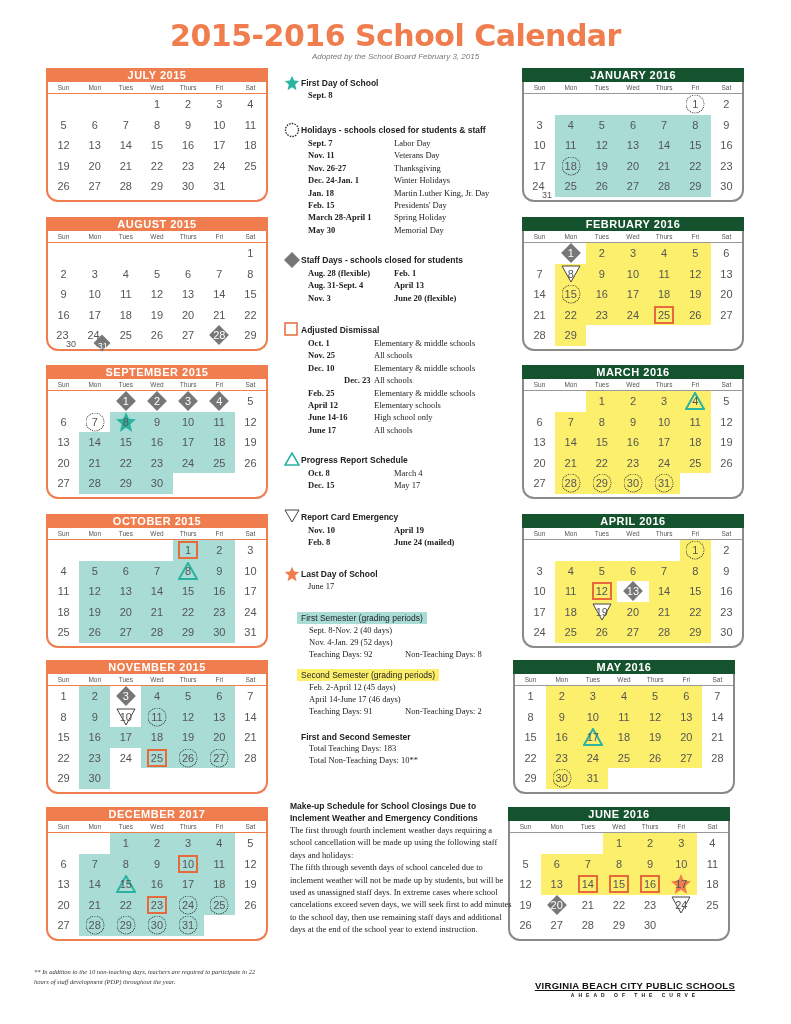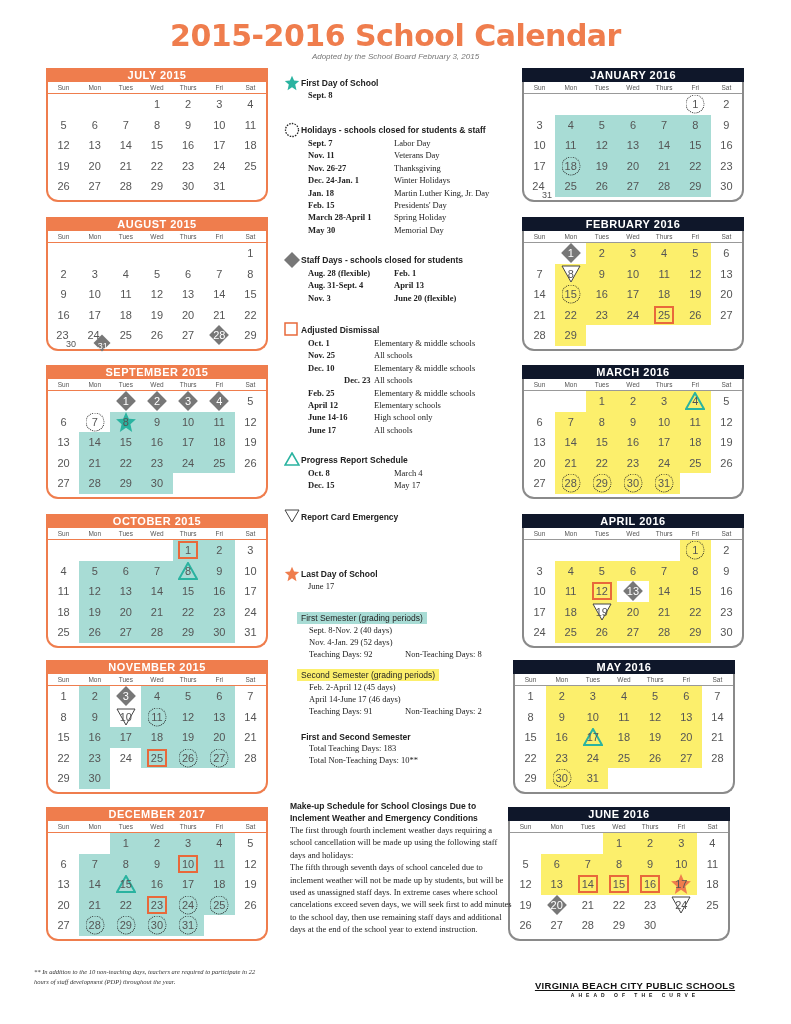--- a/index.html
+++ b/index.html
@@ -2,21 +2,21 @@
 <html><head>
 <meta charset="utf-8">
 <style>
   * { box-sizing: border-box; margin: 0; padding: 0; }
   body { width: 791px; height: 1024px; background: #fff; font-family: "Liberation Sans", sans-serif; color: #333; position: relative; overflow: hidden; }
   .title { position: absolute; top: 18px; left: 0; width: 791px; text-align: center; font-size: 30px; font-weight: bold; color: #ef7d4d; font-family: "DejaVu Sans", sans-serif; letter-spacing: -0.5px; }
   .subtitle { position: absolute; top: 52px; left: 0; width: 791px; text-align: center; font-size: 8px; font-style: italic; color: #777; }
   .cal { position: absolute; width: 222px; border: 2px solid #ef7d4d; border-top: none; border-radius: 0 0 12px 12px; background: #fff; }
   .cal.gray { border-color: #8a8a8a; }
   .cal-head { height: 14px; background: #ef7d4d; color: #fff; text-align: center; font-weight: bold; font-size: 11px; line-height: 14px; letter-spacing: 0.5px; margin: 0 -2px; }
-  .cal.gray .cal-head { background: #0f172a; }
+  .cal.gray .cal-head { background: #14532d; }
   .dow { display: grid; grid-template-columns: repeat(7, 1fr); font-size: 6.5px; color: #555; text-align: center; height: 12px; line-height: 12px; border-bottom: 1px solid #ef7d4d; }
   .cal.gray .dow { border-bottom-color: #999; }
   .grid { display: grid; grid-template-columns: repeat(7, 1fr); grid-auto-rows: 20.5px; padding-bottom: 3px; }
   .day { position: relative; text-align: center; font-size: 11px; line-height: 20.5px; color: #555; }
   .day.teal { background: #a8dcd5; }
   .day.yellow { background: #fcef6c; }
   .mk { position: absolute; left: 50%; top: 50%; transform: translate(-50%,-50%); pointer-events: none; }
   .mk-circle { width: 19px; height: 19px; border: 1.5px dotted #222; border-radius: 50%; }
   .mk-square { width: 20px; height: 18px; border: 2px solid #e8693b; }
   .mk-diamond { width: 14px; height: 14px; background: #777; transform: translate(-50%,-50%) rotate(45deg); }
@@ -753,20 +753,30 @@
         <span class="a" style="width: 86px;">Dec. 15</span>
         <span class="b">May 17</span>
       </div>
     </div>
 </div>
 
 <div class="legend" style="top:512px">
   <h4><span class="ic"><svg width="16" height="14">
           <polygon points="1,1 15,1 8,13" fill="none" stroke="#444" stroke-width="1"></polygon>
         </svg></span><span>Report Card Emergency</span></h4>
+  <div class="rows" id="rows-report">
+      <div class="row2">
+        <span class="a" style="width: 86px;">Nov. 10</span>
+        <span class="b" style="font-weight: bold;">April 19</span>
+      </div>
+      <div class="row2">
+        <span class="a" style="width: 86px;">Feb. 8</span>
+        <span class="b" style="font-weight: bold;">June 24 (mailed)</span>
+      </div>
+    </div>
 </div>
 
 <div class="legend" style="top:569px">
   <h4><span class="ic"><svg width="16" height="16" viewBox="0 0 20 20">
           <polygon points="10,1 12.6,7 19,7.5 14,12 15.6,19 10,15.3 4.4,19 6,12 1,7.5 7.4,7" fill="#ef7d4d"></polygon>
         </svg></span><span>Last Day of School</span></h4>
   <div class="rows"><span>June 17</span></div>
 </div>
 
 <div class="legend" style="top:612px">

